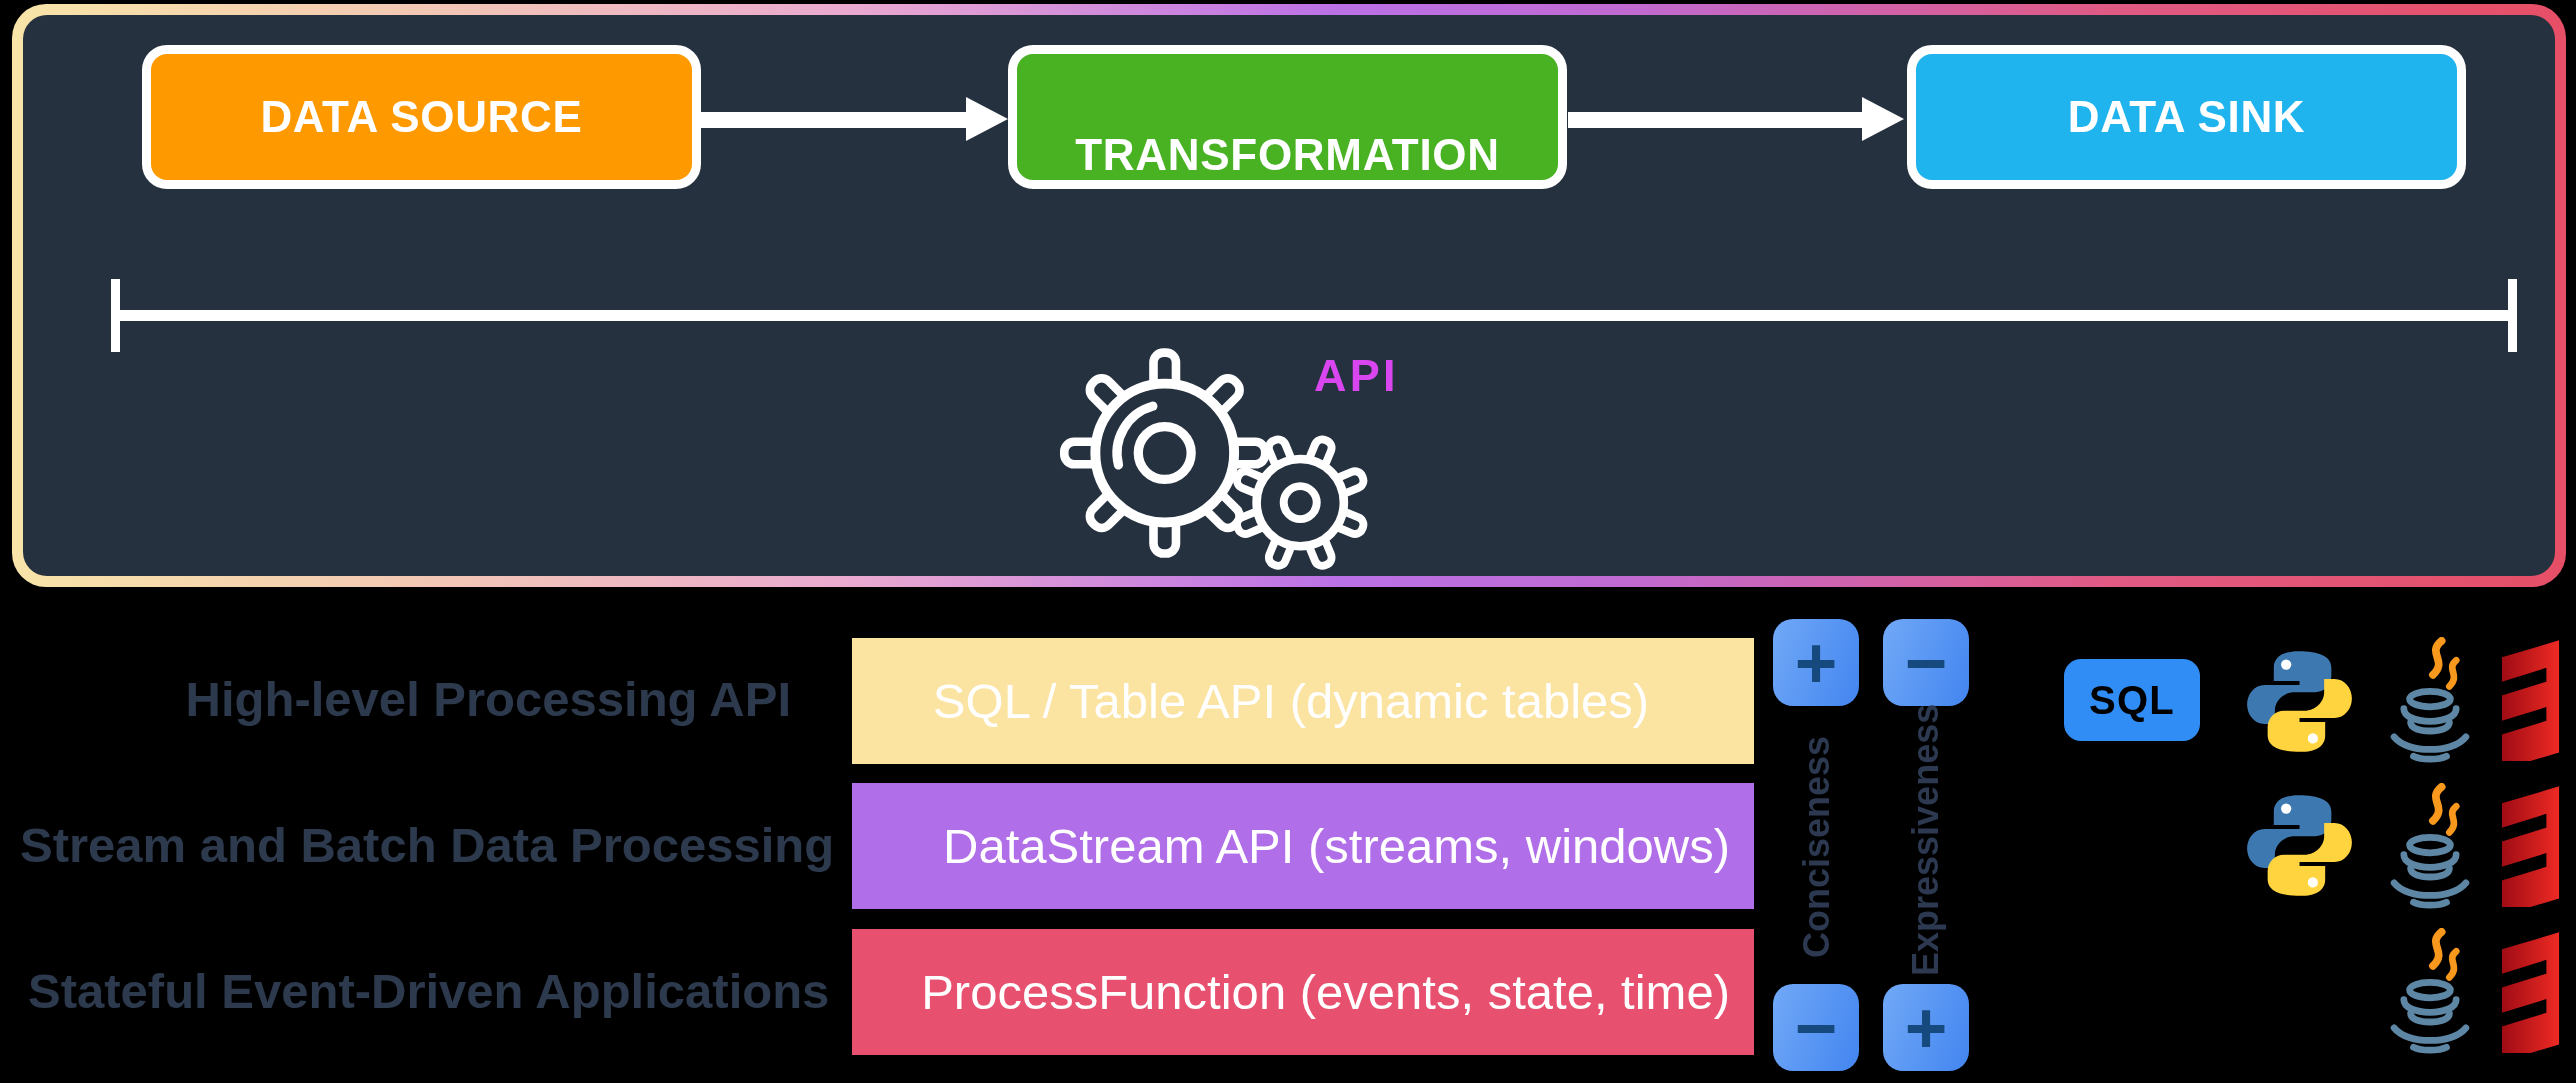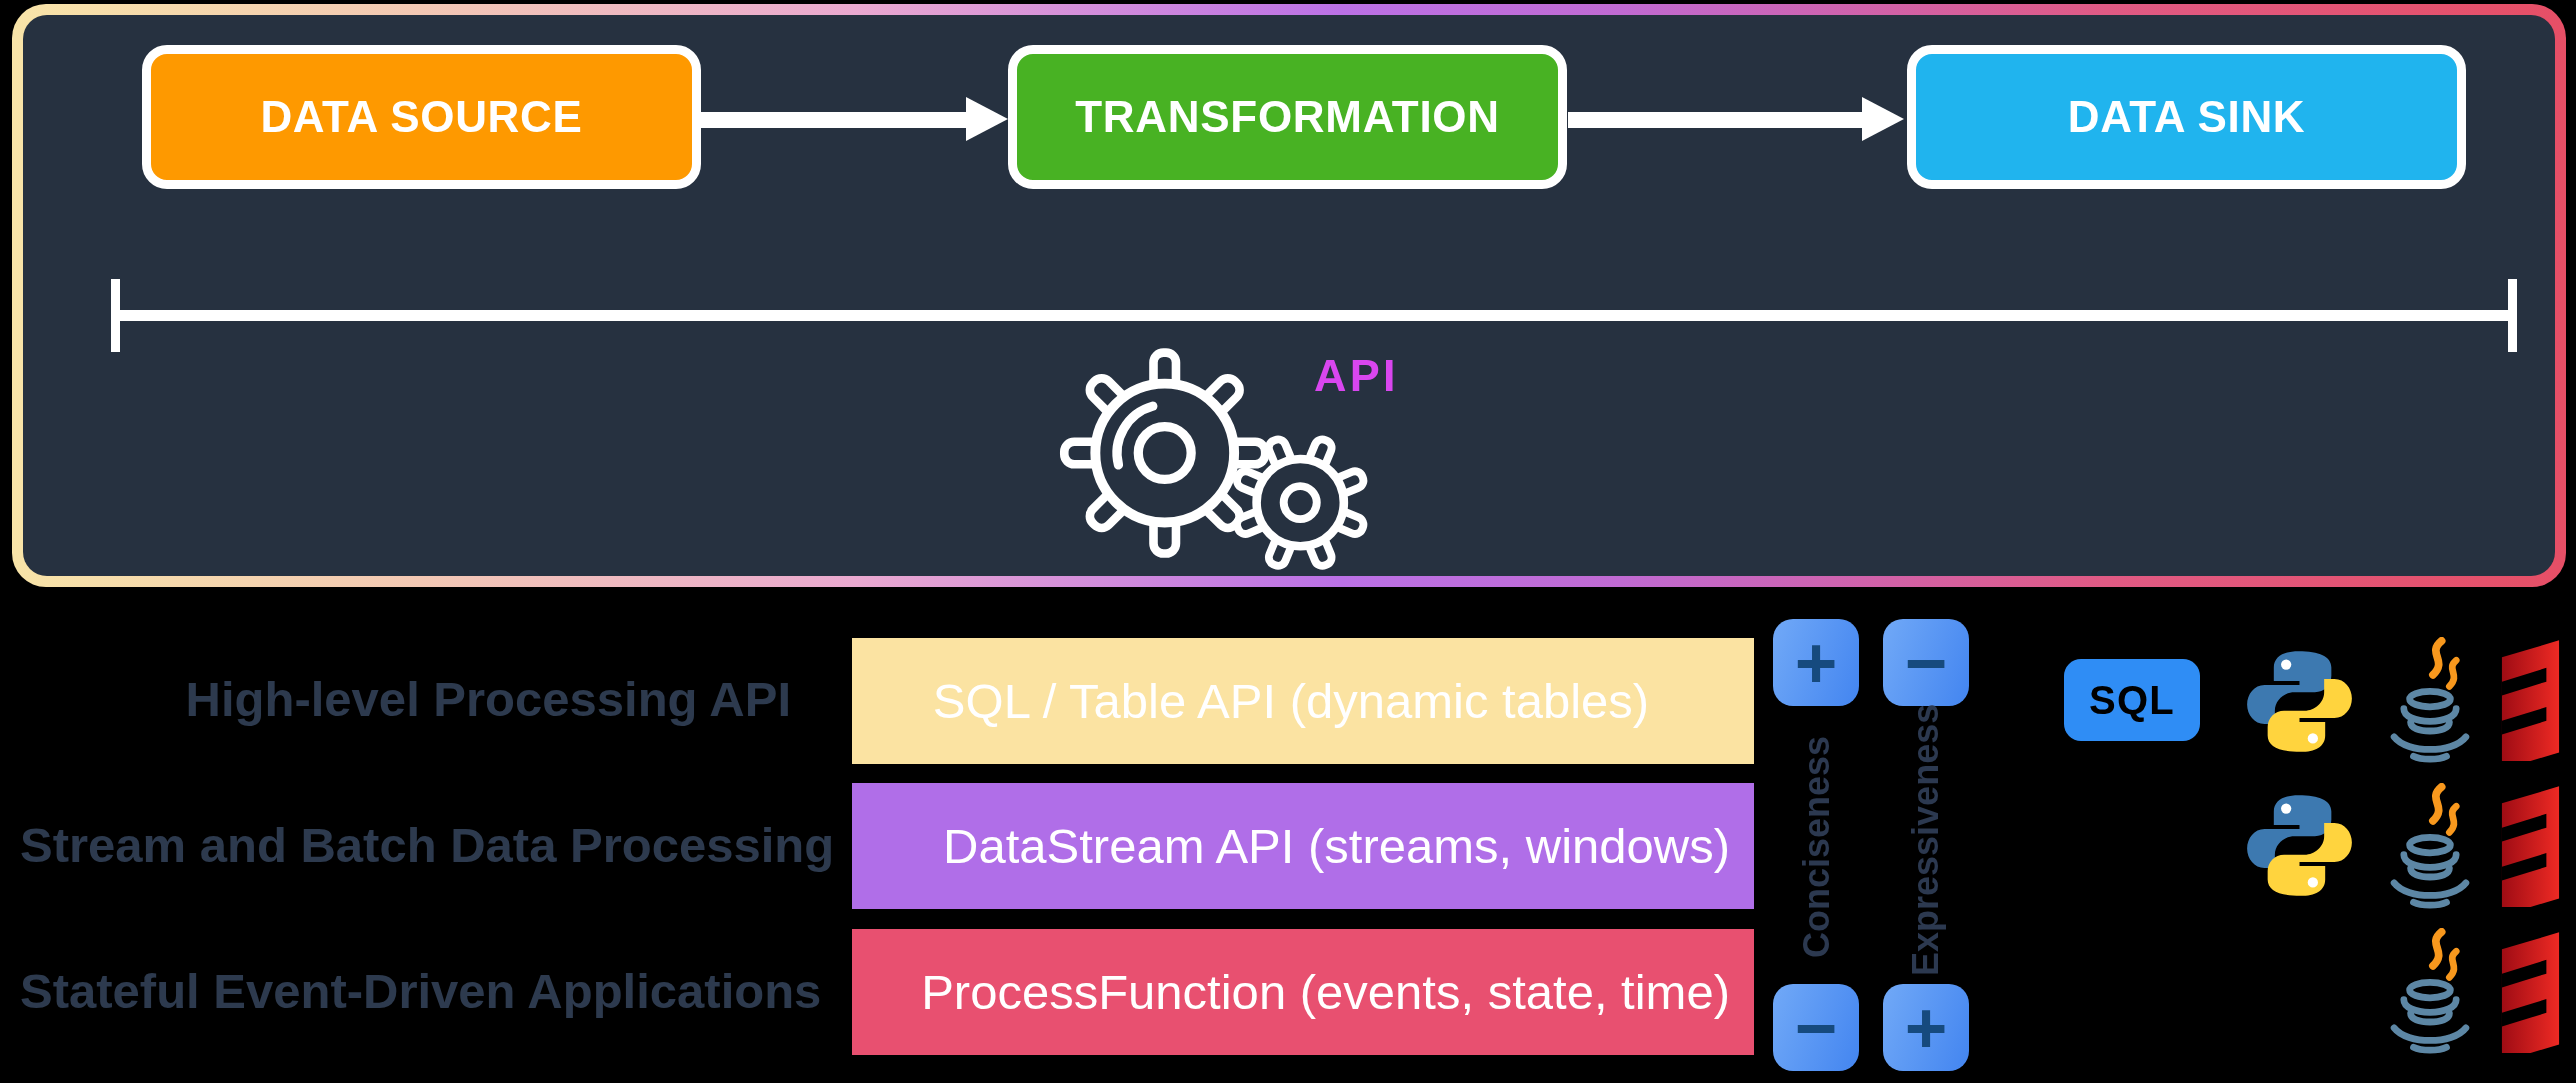--- a/index.html
+++ b/index.html
@@ -18,21 +18,21 @@
     border-radius:24px;background:#263140;
   }
   
   .node{
     position:absolute;height:144px;width:559px;box-sizing:border-box;
     border:9.3px solid #ffffff;border-radius:25px;
     display:flex;align-items:center;justify-content:center;
     color:#ffffff;font-size:44px;font-weight:700;letter-spacing:0.7px;
   }
   .node-source{left:142px;top:45px;}
-  .node-transform{left:1008px;top:45px;}
+  .node-transform{left:1008px;top:45px;align-items:flex-end;}
   .node-sink{left:1907px;top:45px;}
   
   .arrow{position:absolute;top:97px;height:45px;}
   .arrow .shaft{position:absolute;left:0;top:14.6px;height:16px;background:#ffffff;}
   .arrow .head{
     position:absolute;right:0;top:0;width:0;height:0;
     border-top:22.5px solid transparent;border-bottom:22.5px solid transparent;
     border-left:42px solid #ffffff;
   }
   .arrow-1{left:700px;width:308px;}
@@ -53,21 +53,21 @@
     position:absolute;left:1314px;top:350px;color:#d946ef;
     font-size:45px;font-weight:700;letter-spacing:3.3px;
   }
   
   .row-label{
     position:absolute;left:20px;width:771px;height:69px;line-height:69px;
     text-align:right;color:#2D3A4E;font-size:49px;font-weight:600;white-space:nowrap;
   }
   .row-label-1{top:665px;}
   .row-label-2{top:811px;}
-  .row-label-3{top:957px;}
+  .row-label-3{top:957px;margin-left:8px;}
   .api-box{
     position:absolute;left:852px;width:902px;height:126px;line-height:126px;
     text-align:right;padding-right:24px;box-sizing:border-box;
     color:#ffffff;font-size:49px;font-weight:500;white-space:nowrap;
   }
   .api-box-1{top:638px;}
   .api-box-2{top:783px;}
   .api-box-3{top:929px;}
   
   .ctl-btn{

